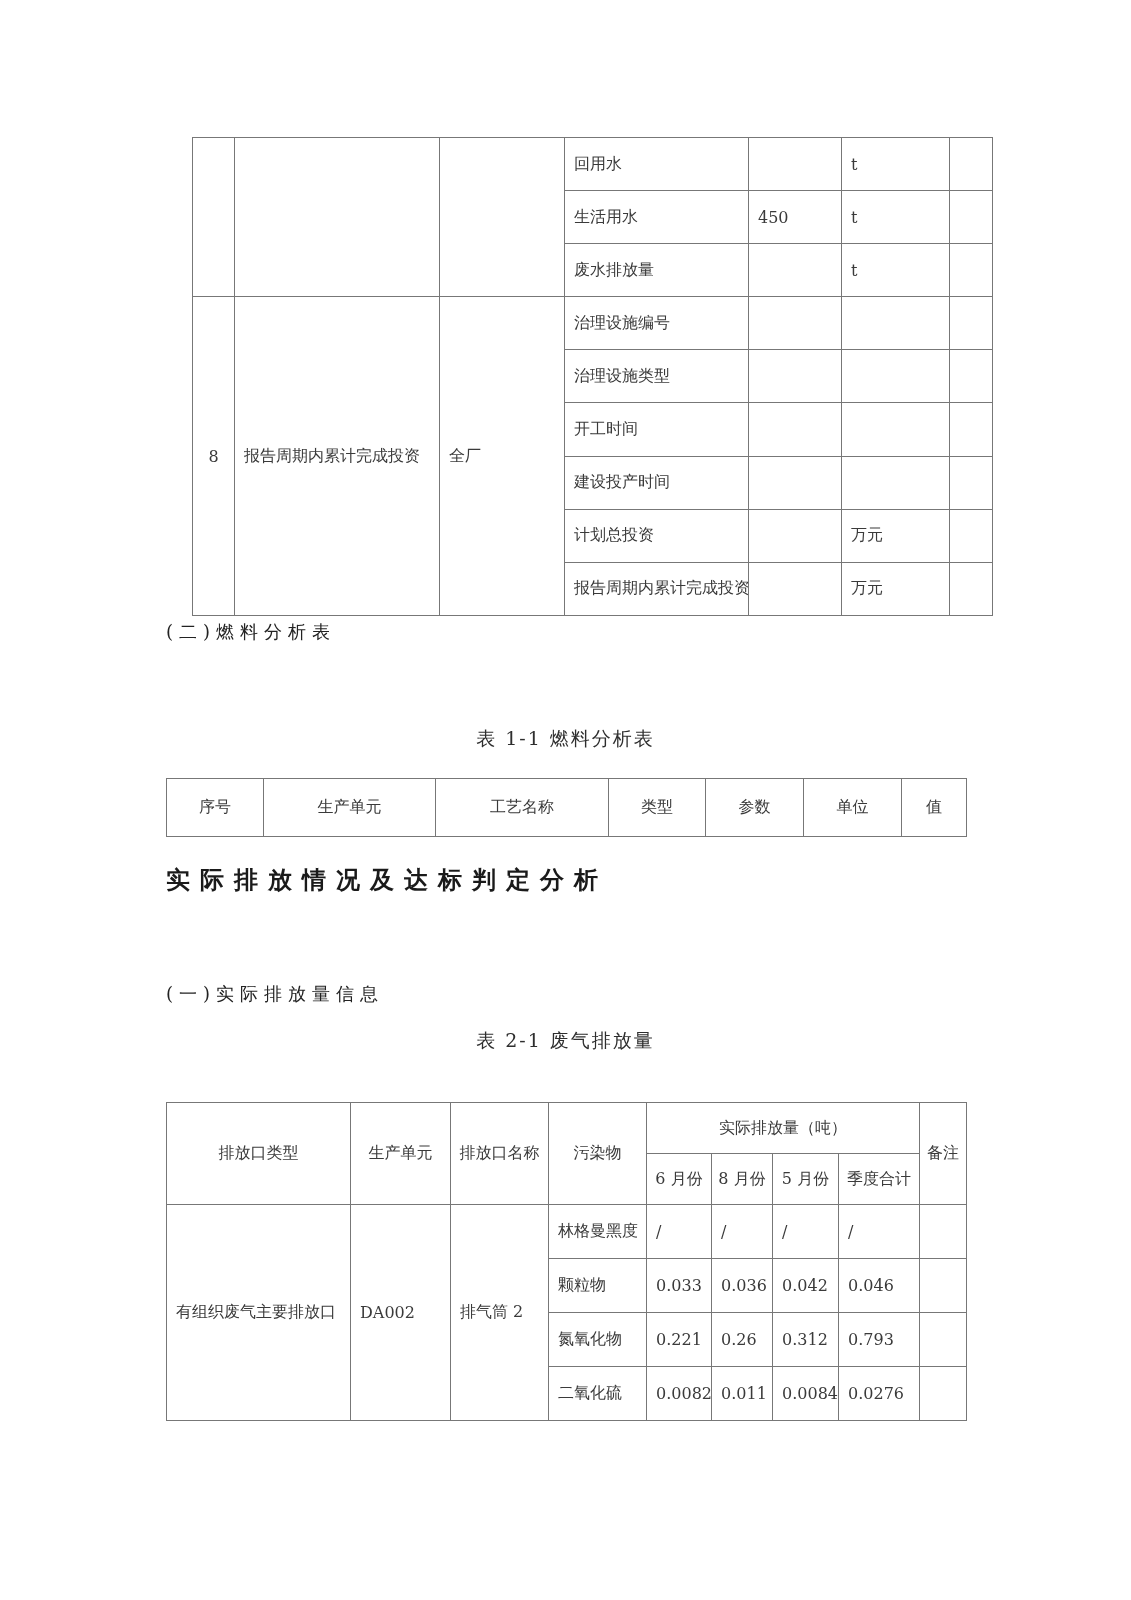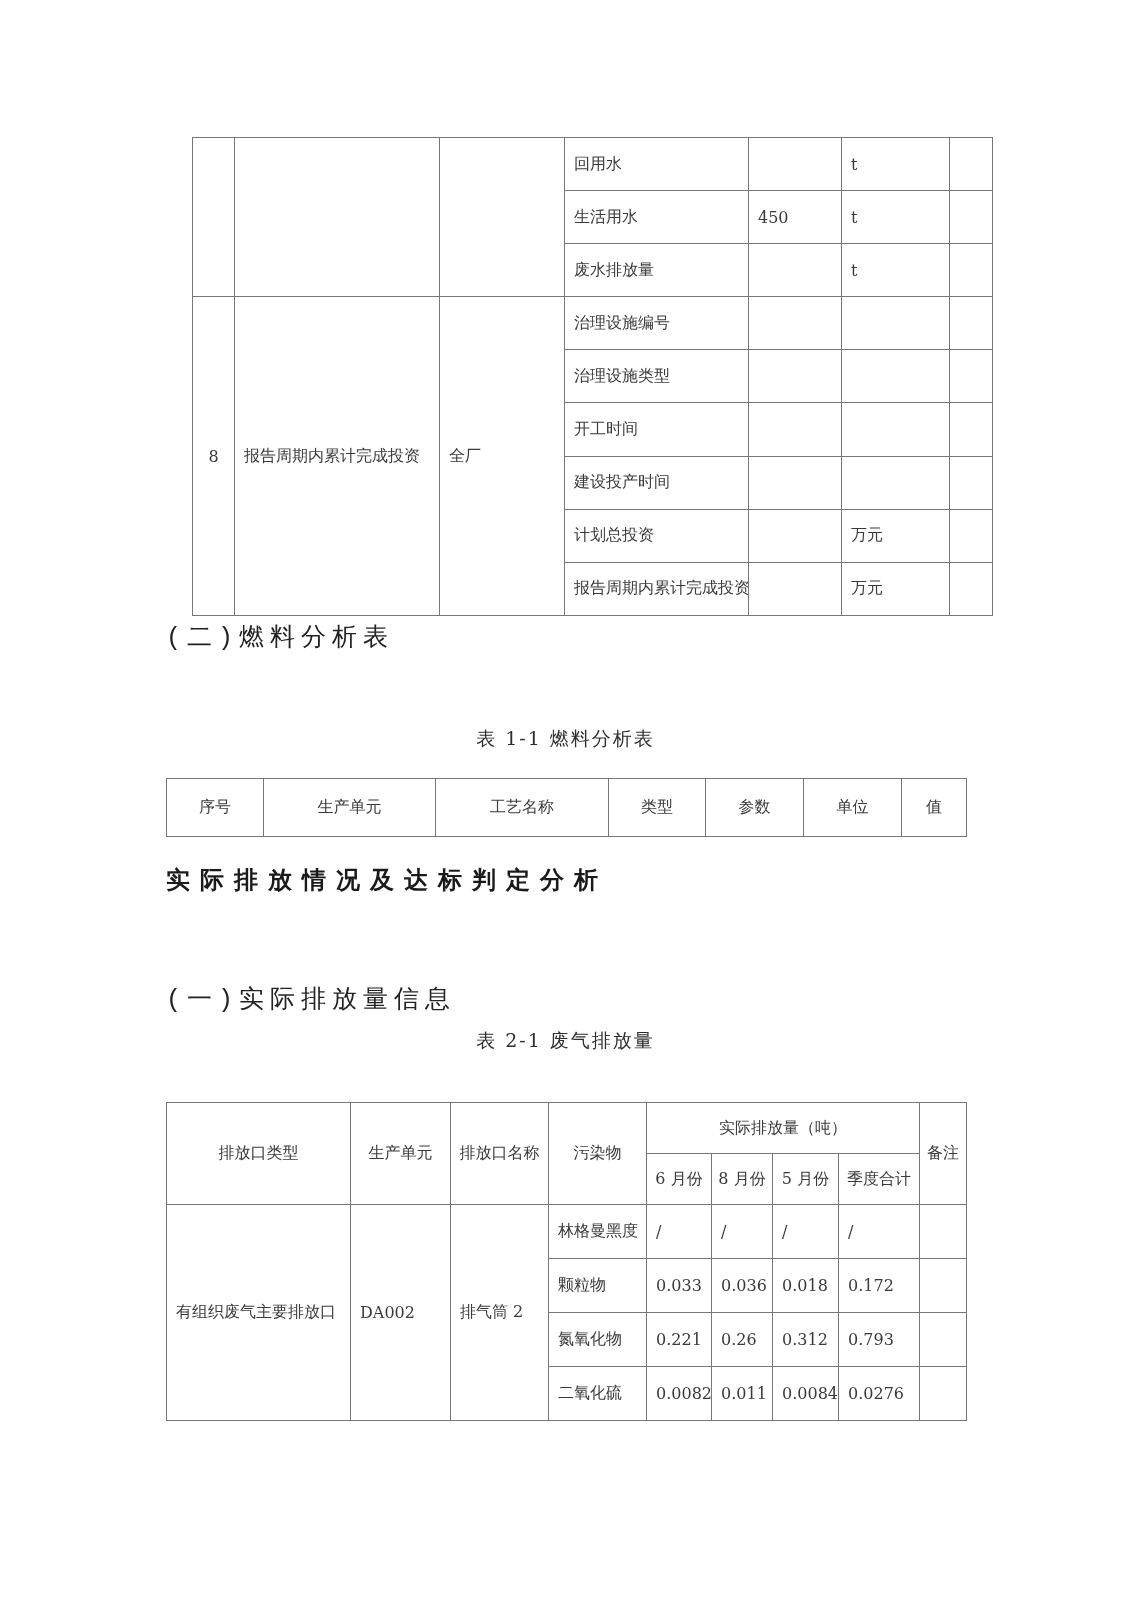--- a/index.html
+++ b/index.html
@@ -28,25 +28,24 @@
   }
   td.l, th.l { text-align: left; padding-left: 9px; }
   td.c, th.c { text-align: center; }
 
   #tableA tr { height: 53.1px; }
   #tableB tr { height: 58px; }
   #tableC tr.hdr { height: 51px; }
   #tableC tr.data { height: 54px; }
 
   .heading-sub {
-    font-size: 25px;
+    font-size: 18px;
     color: #222222;
     letter-spacing: 6px;
     white-space: nowrap;
-    font-family: Liberation Mono, monospace;
   }
   .heading-main {
     font-size: 24px;
     font-weight: bold;
     color: #1a1a1a;
     letter-spacing: 10px;
     white-space: nowrap;
   }
   .caption {
     width: 1131px;
@@ -201,22 +200,22 @@
       <td class="l">/</td>
       <td class="l">/</td>
       <td class="l">/</td>
       <td class="l">/</td>
       <td class="l"></td>
     </tr>
     <tr class="data">
       <td class="l">颗粒物</td>
       <td class="l">0.033</td>
       <td class="l">0.036</td>
-      <td class="l">0.018</td>
-      <td class="l">0.172</td>
+      <td class="l">0.042</td>
+      <td class="l">0.046</td>
       <td class="l"></td>
     </tr>
     <tr class="data">
       <td class="l">氮氧化物</td>
       <td class="l">0.221</td>
       <td class="l">0.26</td>
       <td class="l">0.312</td>
       <td class="l">0.793</td>
       <td class="l"></td>
     </tr>

